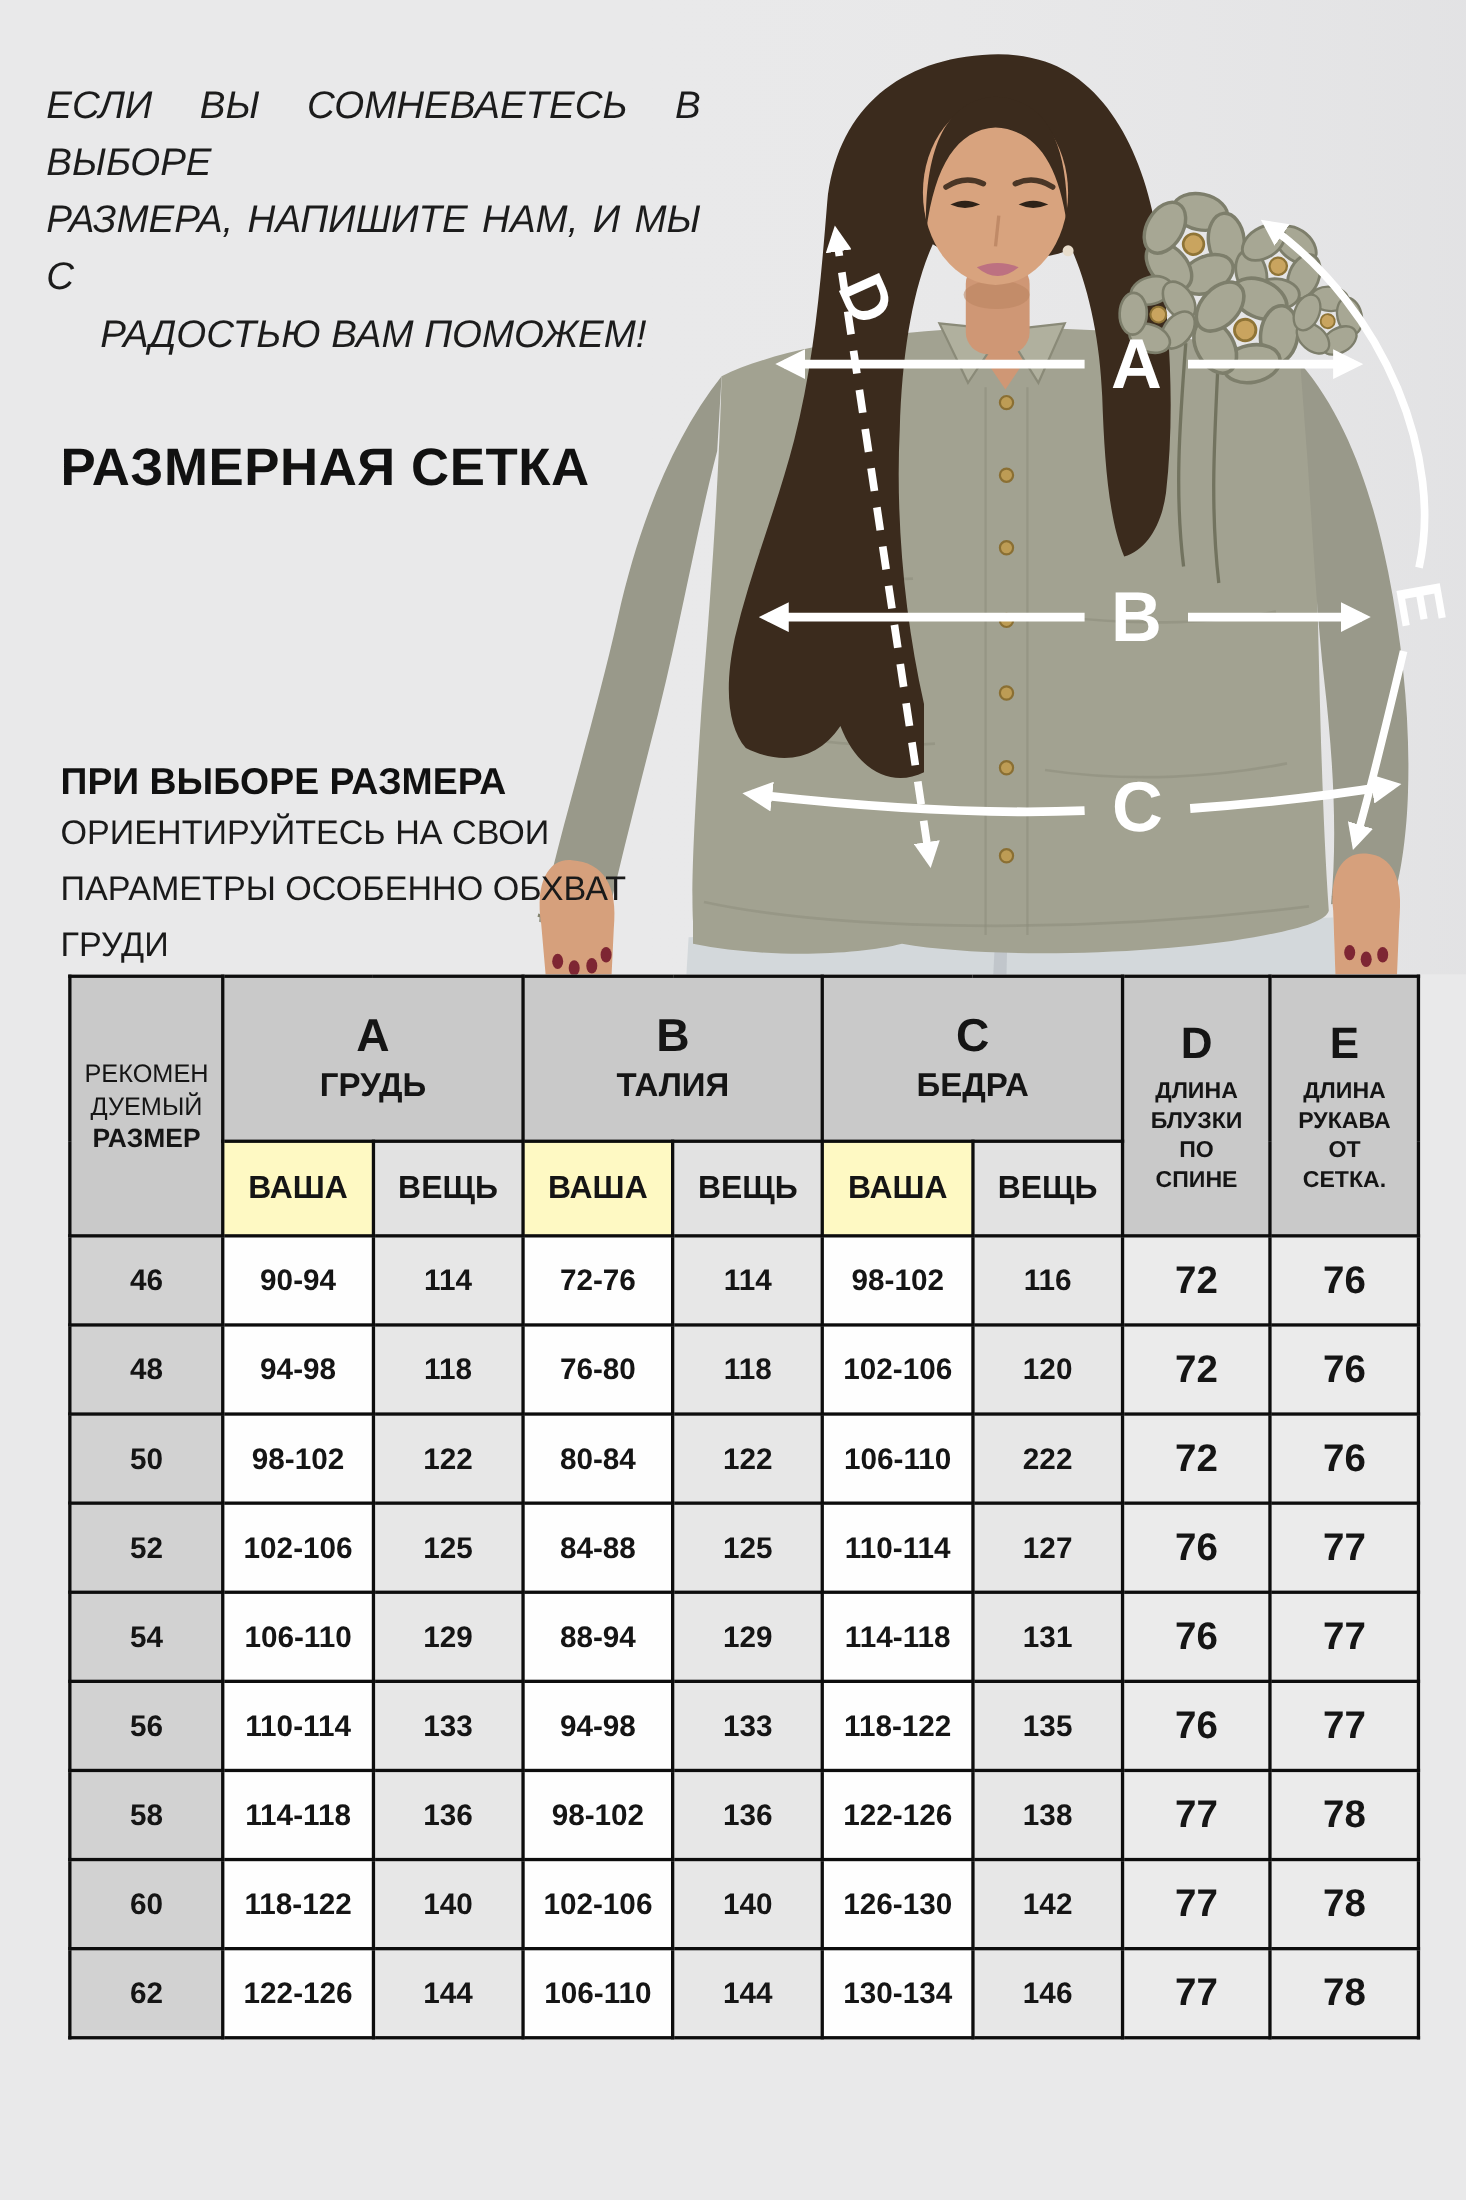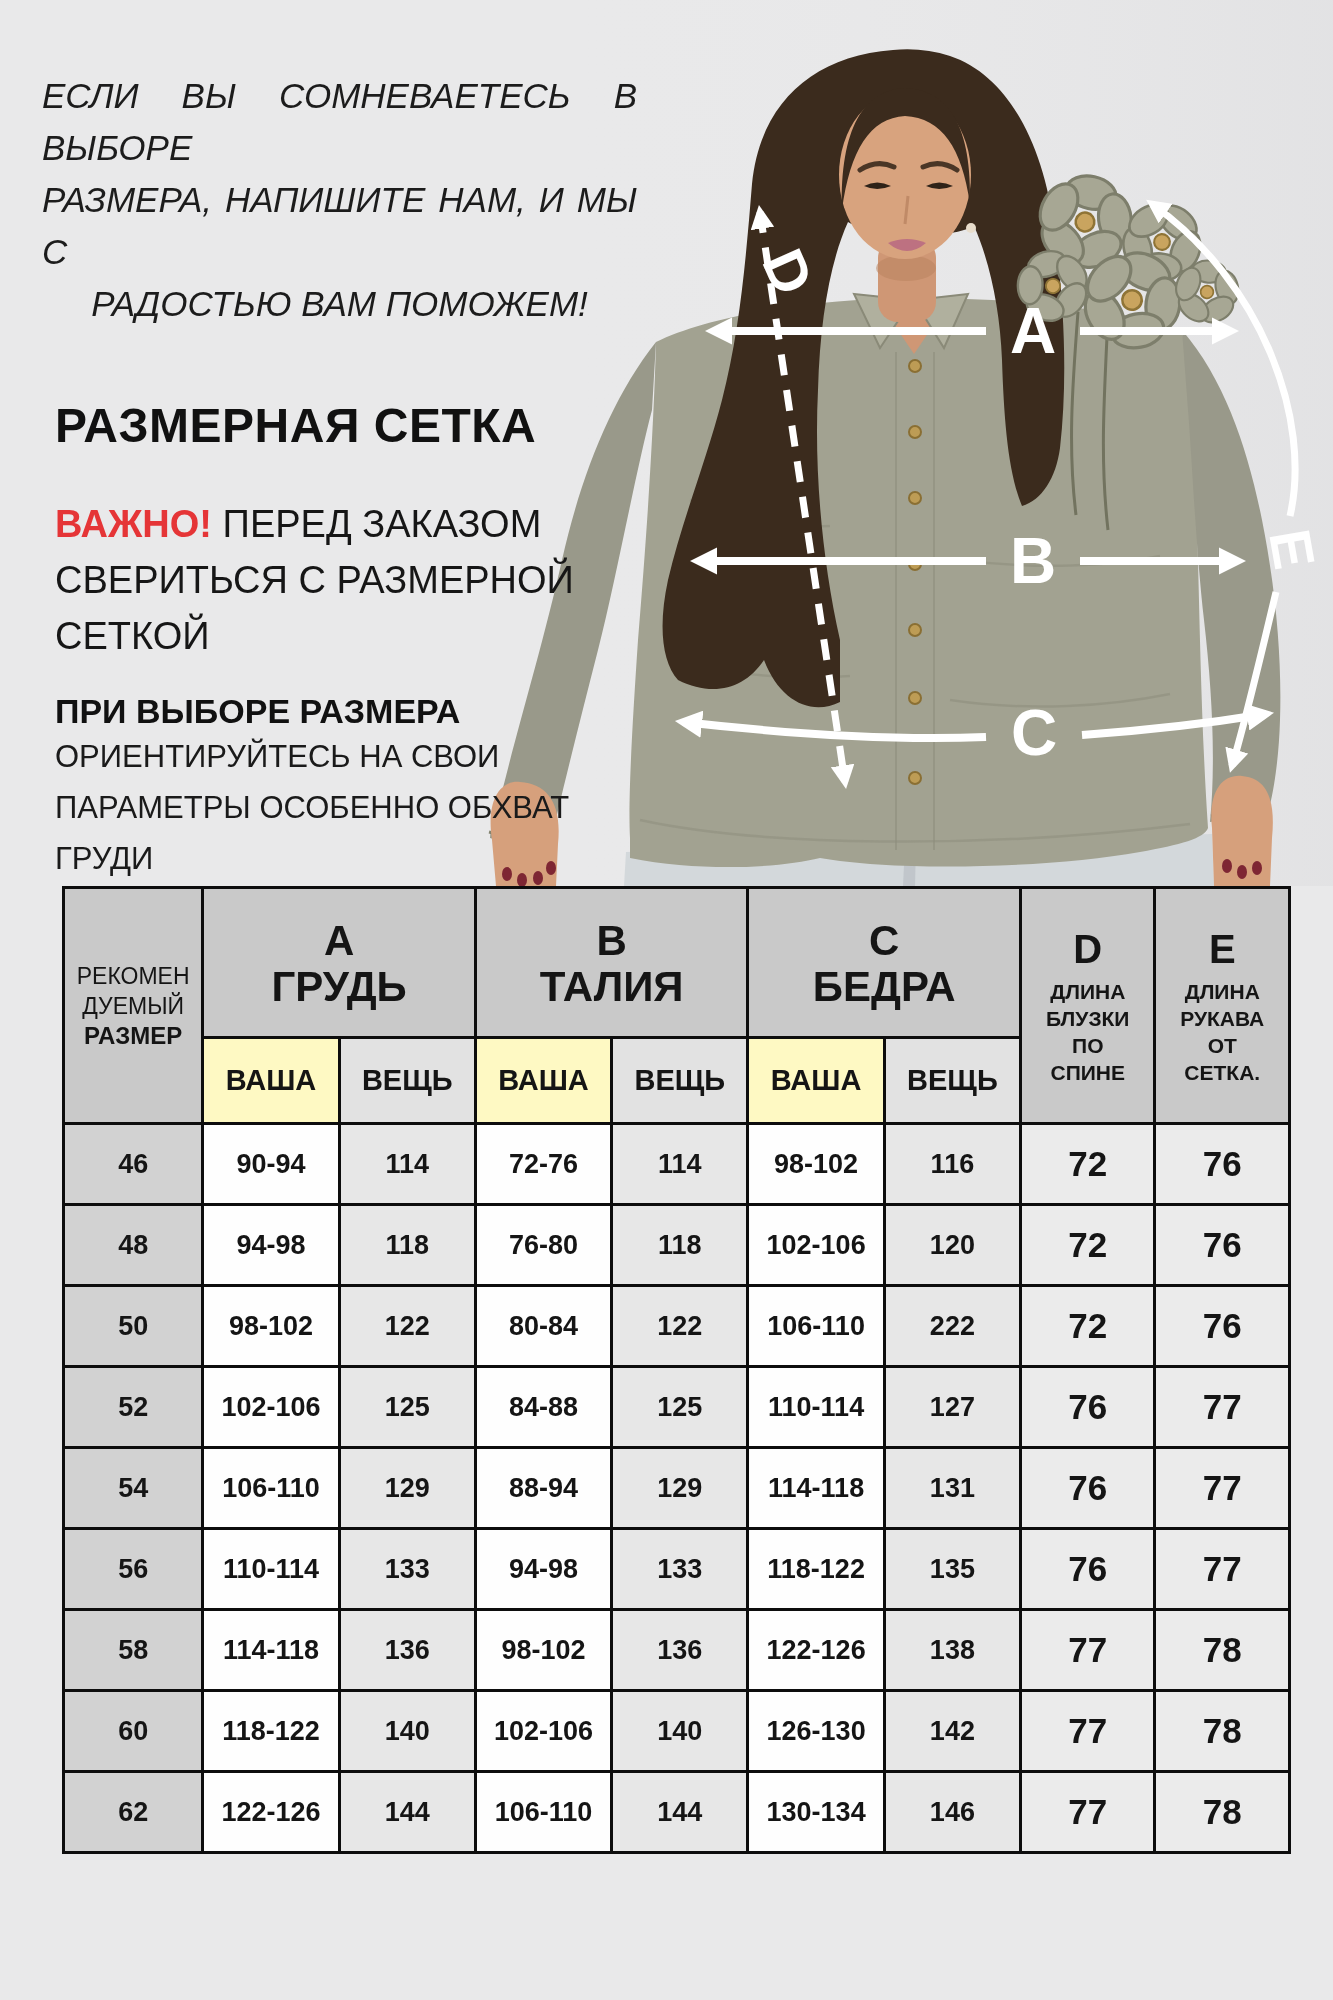--- a/index.html
+++ b/index.html
@@ -42,21 +42,21 @@
     border:3px solid #0d0d0d; text-align:center; vertical-align:middle;
     padding:0;
   }
   thead tr.r1{ height:150px; }
   thead tr.r2{ height:86px; }
   tbody tr{ height:81px; }
   .h-size{ background:#c9c9c9; font-weight:500; font-size:23px; line-height:30px;}
   .h-size .b{ font-weight:800; font-size:24px;}
   .h-group{ background:#c9c9c9; }
   .g-letter{ font-size:42px; font-weight:800; line-height:48px;}
-  .g-name{ font-size:42px; font-weight:800; line-height:44px;}
+  .g-name{ font-size:30px; font-weight:800; line-height:44px;}
   .h-de{ background:#c9c9c9; }
   .h-de .g-letter{ font-size:40px; line-height:46px; margin-bottom:6px;}
   .h-de .sm{ font-size:21px; font-weight:800; line-height:27px;}
   .h-sub{ font-size:29px; font-weight:800; }
   .h-sub.your{ background:#fef9c3;text-align:center; }
   .h-sub.item{ background:#e2e2e2; }
   td.c-size{ background:#d2d2d2; font-weight:800; font-size:27px;}
   td.c-your{ background:#fefefe; font-weight:800; font-size:27px;}
   td.c-item{ background:#e7e7e7; font-weight:800; font-size:27px;}
   td.c-de{ background:#ebebeb; font-weight:800; font-size:35px;}
@@ -206,28 +206,20 @@
   </svg>
 
   <div class="intro">
     <div class="j">ЕСЛИ ВЫ СОМНЕВАЕТЕСЬ В ВЫБОРЕ</div>
     <div class="j">РАЗМЕРА, НАПИШИТЕ НАМ, И МЫ С</div>
     <div class="l">РАДОСТЬЮ ВАМ ПОМОЖЕМ!</div>
   </div>
 
   <div class="title">РАЗМЕРНАЯ СЕТКА</div>
 
-  <div class="important">
-    <div>
-      <span class="red">ВАЖНО!</span>
-      <span>ПЕРЕД ЗАКАЗОМ</span>
-    </div>
-    <div>СВЕРИТЬСЯ С РАЗМЕРНОЙ</div>
-    <div>СЕТКОЙ</div>
-  </div>
 
   <div class="advice">
     <div class="a1">ПРИ  ВЫБОРЕ РАЗМЕРА</div>
     <div class="a2">ОРИЕНТИРУЙТЕСЬ НА СВОИ</div>
     <div class="a2">ПАРАМЕТРЫ ОСОБЕННО ОБХВАТ ГРУДИ</div>
   </div>
 
   <div class="tablewrap">
     <table class="size">
       <colgroup>

